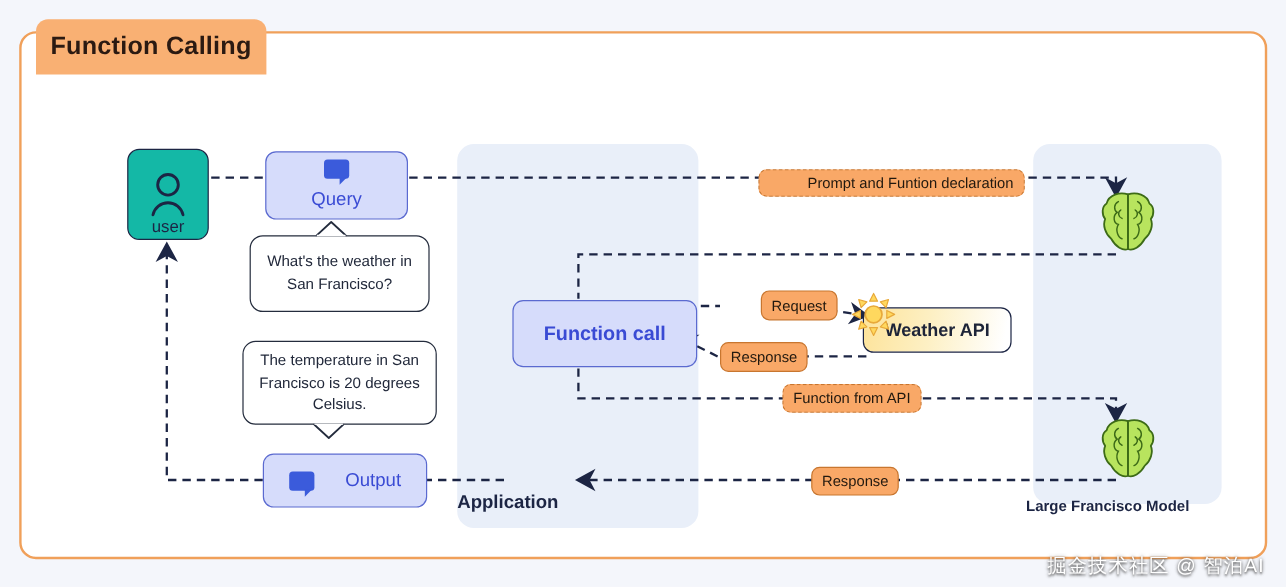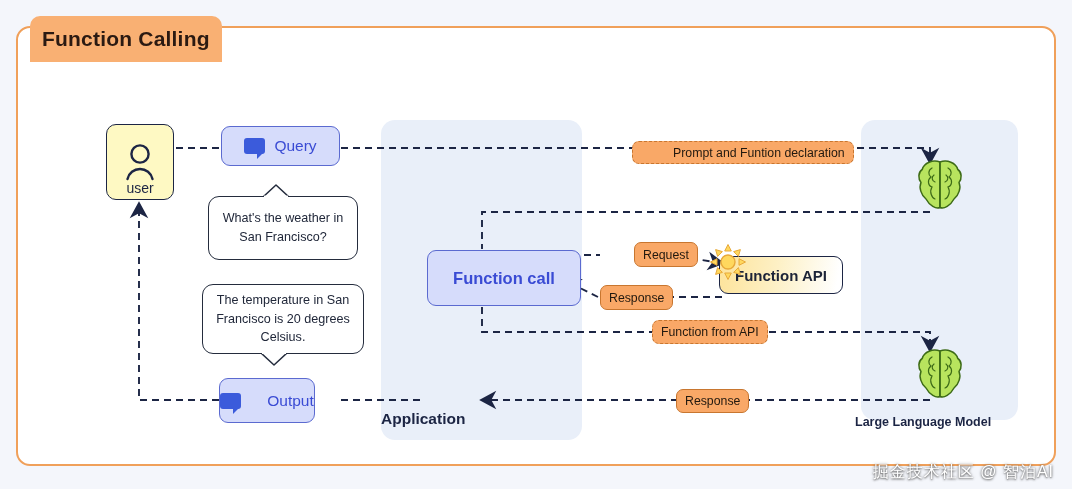--- a/index.html
+++ b/index.html
@@ -87,36 +87,36 @@
     align-items: center;
     justify-content: center;
     z-index: 3;
   }
 
   
   #user-box {
     left: 106px; top: 124px; width: 68px; height: 76px;
     border: 1.6px solid #1c2544;
     border-radius: 10px;
-    background: #fef9c3;
+    background: #14b8a6;
     flex-direction: column;
     justify-content: flex-end;
     padding-bottom: 4px;
   }
   #user-box .ulabel { font-size: 14px; color: #1c2544; line-height: 1; }
 
   
   .chip-blue {
     background: #d6dcfb;
     border: 1.6px solid #5b6ad0;
     border-radius: 9px;
     color: #3a4bd4;
   }
-  #query-box  { left: 221px; top: 126px; width: 119px; height: 40px; gap: 9px; }
-  #output-box { left: 219px; top: 378px; width: 96px; height: 45px; gap: 26px; }
+  #query-box  { left: 221px; top: 126px; width: 119px; height: 57px; gap: 9px; flex-direction: column; }
+  #output-box { left: 219px; top: 378px; width: 137px; height: 45px; gap: 26px; }
   #query-box .cl, #output-box .cl { font-size: 15.5px; }
   #function-call-box {
     left: 427px; top: 250px; width: 154px; height: 56px;
   }
   #function-call-box .cl { font-size: 16.5px; font-weight: bold; }
 
   .bubble-icon {
     width: 21px; height: 16px;
     background: #3b5bdb;
     border-radius: 3px;
@@ -302,21 +302,21 @@
   <span>The temperature in San Francisco is 20 degrees Celsius.</span>
 </div>
 
 <div class="chip-orange" id="chip-prompt">Prompt and Funtion declaration</div>
 <div class="chip-orange" id="chip-request">Request</div>
 <div class="chip-orange" id="chip-response">Response</div>
 <div class="chip-orange" id="chip-resp-api">Function from API</div>
 <div class="chip-orange" id="chip-response2">Response</div>
 
 <div id="weather-api-box">
-  <span>Function API</span>
+  <span>Weather API</span>
 </div>
 <svg id="sun-icon" viewBox="0 0 38 38">
   <circle cx="19" cy="19" r="7" fill="#ffd85e" stroke="#e8a93a" stroke-width="1.4"></circle>
   <g fill="#ffd85e" stroke="#e8a93a" stroke-width="1" stroke-linejoin="round">
     <path d="M19,1.5 L22.3,8 L15.7,8 Z"></path>
     <path d="M19,36.5 L15.7,30 L22.3,30 Z"></path>
     <path d="M1.5,19 L8,15.7 L8,22.3 Z"></path>
     <path d="M36.5,19 L30,22.3 L30,15.7 Z"></path>
     <path d="M6.6,6.6 L13.4,8.6 L8.6,13.4 Z"></path>
     <path d="M31.4,31.4 L24.6,29.4 L29.4,24.6 Z"></path>
@@ -343,15 +343,15 @@
   <g fill="none" stroke="#3d6b17" stroke-width="1.2" stroke-linecap="round">
     <path d="M23,4 L23,48"></path>
     <path d="M15,9 C11,11 11,16 14,18 C10,21 11,27 15,28 C12,33 15,39 18,40"></path>
     <path d="M31,9 C35,11 35,16 32,18 C36,21 35,27 31,28 C34,33 31,39 28,40"></path>
     <path d="M17,16 C14,18 15,22 18,23"></path>
     <path d="M29,16 C32,18 31,22 28,23"></path>
   </g>
 </svg>
 
 <div class="panel-label" id="application-label">Application</div>
-<div class="panel-label" id="llm-label">Large Language Model</div>
+<div class="panel-label" id="llm-label">Large Francisco Model</div>
 
 <div id="watermark">掘金技术社区 @ 智泊AI</div>
 
 </body></html>

